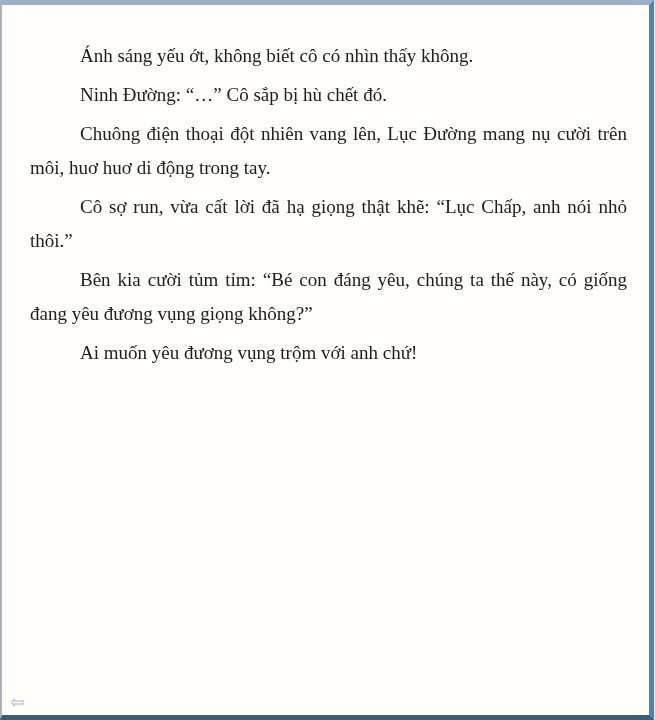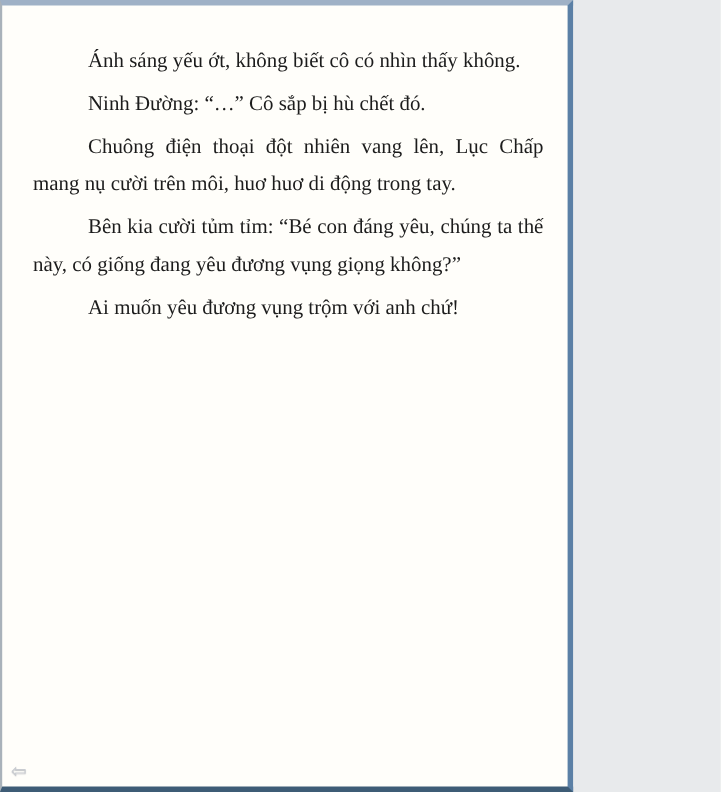--- a/index.html
+++ b/index.html
@@ -6,21 +6,21 @@
     margin: 0;
     padding: 0;
     width: 655px;
     height: 720px;
     background: #e8eaec;
     overflow: hidden;
   }
   .frame {
     position: relative;
     box-sizing: border-box;
-    width: 521px;
+    width: 654px;
     height: 720px;
     background: #fffefa;
     border-top: 5px solid #9fb1c6;
     border-right: 5px solid #5b80a6;
     border-bottom: 5px solid #3e5c76;
     border-left: 2px solid #a9b2ba;
   }
   .content {
     box-sizing: border-box;
     padding: 34px 22px 0 28px;
@@ -46,18 +46,19 @@
     user-select: none;
   }
 </style>
 </head>
 <body>
 
 <div class="frame">
   <div class="content">
     <p>Ánh sáng yếu ớt, không biết cô có nhìn thấy không.</p>
     <p>Ninh Đường: “…” Cô sắp bị hù chết đó.</p>
-    <p>Chuông điện thoại đột nhiên vang lên, Lục Chấp mang nụ cười trên môi, huơ huơ di động trong tay.</p>
+    <p>Chuông điện thoại đột nhiên vang lên, Lục Đường mang nụ cười trên môi, huơ huơ di động trong tay.</p>
+    <p>Cô sợ run, vừa cất lời đã hạ giọng thật khẽ: “Lục Chấp, anh nói nhỏ thôi.”</p>
     <p>Bên kia cười tủm tỉm: “Bé con đáng yêu, chúng ta thế này, có giống đang yêu đương vụng giọng không?”</p>
     <p>Ai muốn yêu đương vụng trộm với anh chứ!</p>
   </div>
   <div class="page-back">⇦</div>
 </div>
 
 </body></html>

